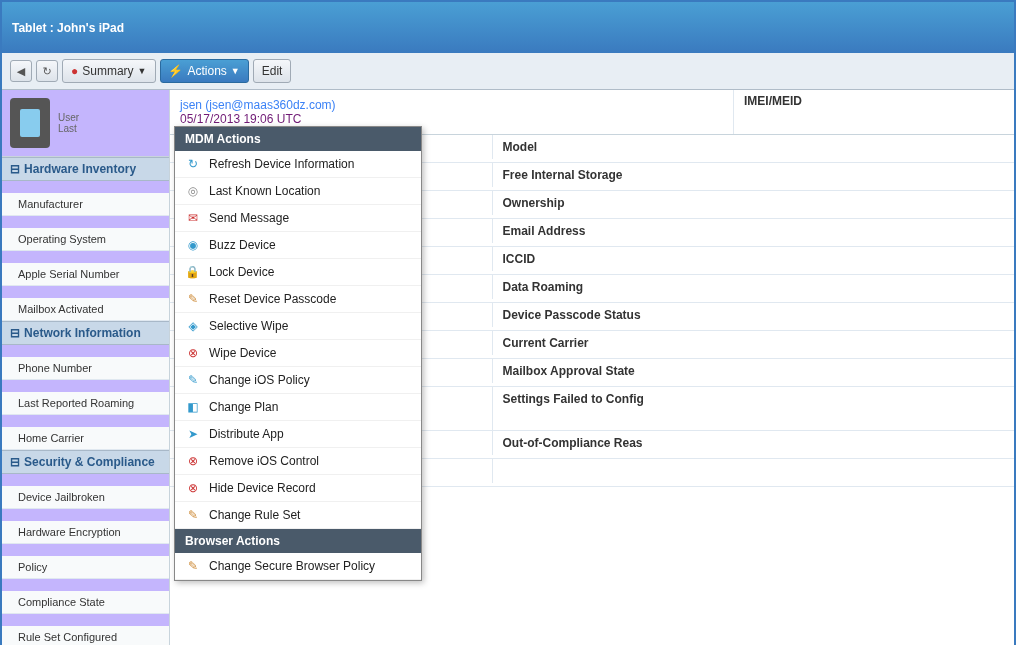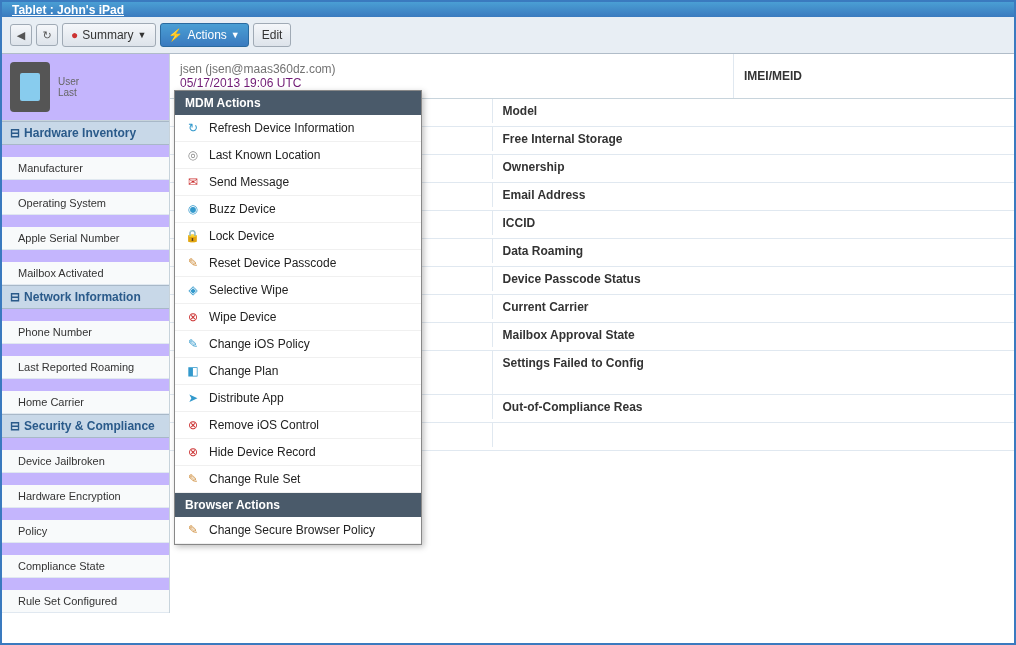--- a/index.html
+++ b/index.html
@@ -8,24 +8,23 @@
     .window-border {
       border: 2px solid #3a7abf;
       background: #fff;
       width: 1016px;
       min-height: 645px;
     }
 
     .title-bar {
       background: linear-gradient(to bottom, #4a9fd4, #3a7abf);
       color: #fff;
-      padding: 0 10px;
+      padding: 18px 10px;
       font-size: 13px;
       font-weight: bold;
-      text-decoration: underline;
     }
 
     .toolbar {
       background: #e8eef4;
       border-bottom: 1px solid #b0bcc8;
       padding: 6px 8px;
       display: flex;
       align-items: center;
       gap: 4px;
     }
@@ -176,21 +175,21 @@
     }
 
     .info-row .right-val {
       flex: 1;
       padding: 5px 10px;
       color: #333;
       font-size: 12px;
     }
 
     .user-email {
-      color: #737373;
+      color: #3b82f6;
       font-size: 12px;
     }
 
     .compliance-link {
       color: #2a8a3a;
       font-size: 12px;
     }
 
     .policy-text {
       font-size: 11px;
@@ -262,21 +261,21 @@
       border-bottom: 1px solid #c8d4dc;
     }
 
     .top-user-info {
       flex: 1;
       padding: 8px 10px;
       border-right: 1px solid #e0e8f0;
     }
 
     .top-right-info {
-      padding: 15px 10px;
+      padding: 4px 10px;
       width: 280px;
       display: flex;
       flex-direction: column;
       gap: 4px;
     }
   </style>
 </head>
 <body>
 
 <div class="window-border">

